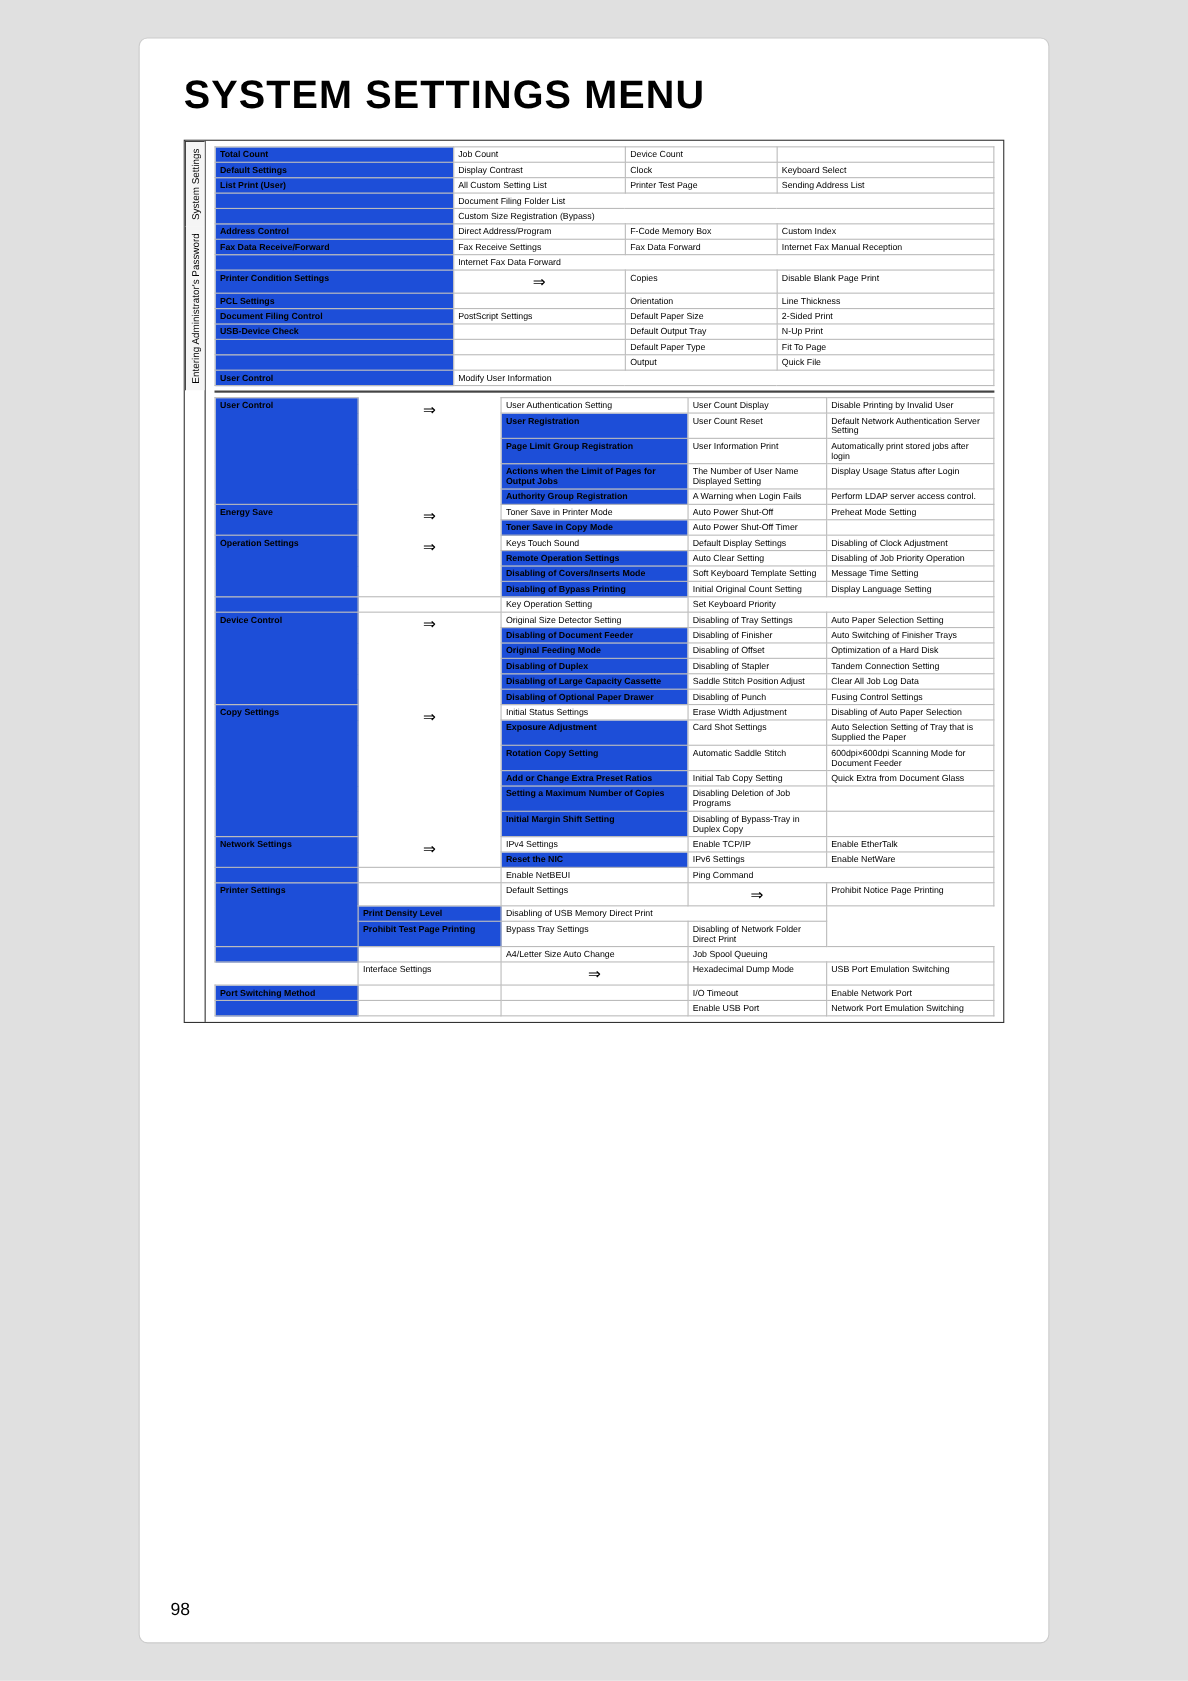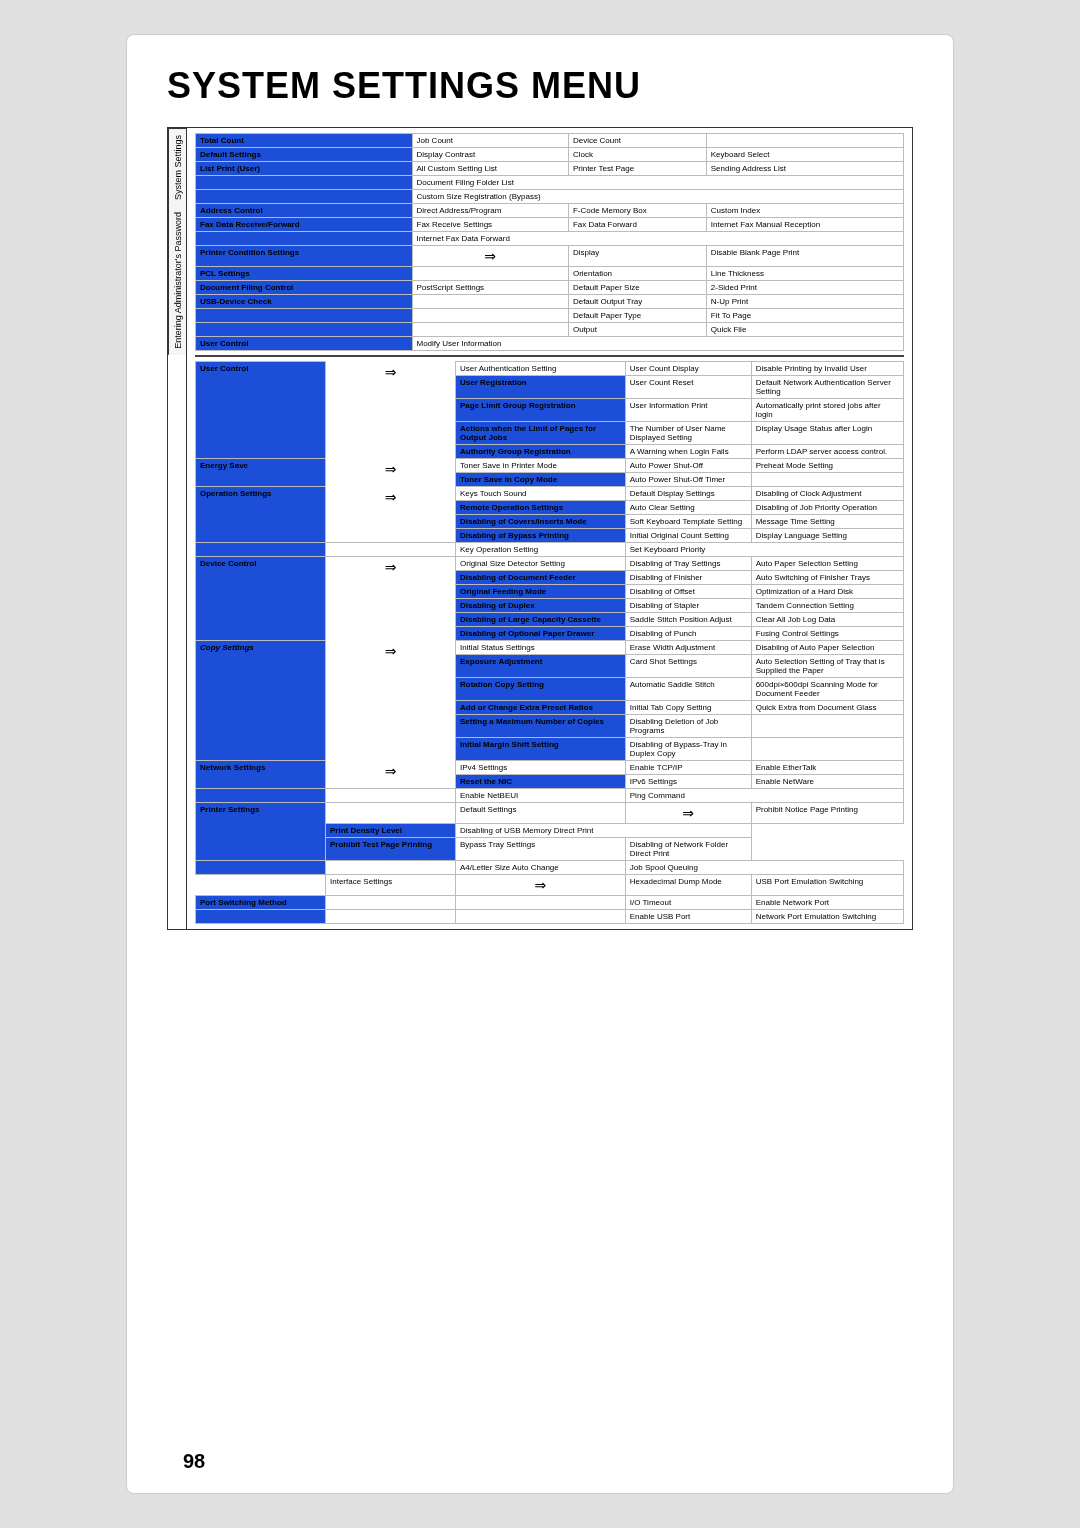--- a/index.html
+++ b/index.html
@@ -18,23 +18,23 @@
       min-height: 1460px;
       margin: 30px auto;
       border-radius: 8px;
       padding: 30px 40px 40px 40px;
       position: relative;
       border: 1px solid #ccc;
     }
     .page-number {
       position: absolute;
       bottom: 20px;
-      left: 56px;
-      font-size: 20px;
-      font-weight: bold;
+      left: 28px;
+      font-size: 16px;
+      font-weight: normal;
     }
     h1 {
       font-size: 36px;
       font-weight: 900;
       margin-bottom: 20px;
       letter-spacing: 1px;
     }
     .main-container {
       display: flex;
       flex-direction: row;
@@ -151,21 +151,21 @@
             <td>Internet Fax Manual Reception</td>
           </tr>
           <tr>
             <td></td>
             <td colspan="3">Internet Fax Data Forward</td>
           </tr>
 
           <tr>
             <td class="bold">Printer Condition Settings</td>
             <td class="arrow-cell">⇒</td>
-            <td>Display</td>
+            <td>Copies</td>
             <td>Disable Blank Page Print</td>
           </tr>
           <tr>
             <td>PCL Settings</td>
             <td></td>
             <td>Orientation</td>
             <td>Line Thickness</td>
           </tr>
           <tr>
             <td class="bold">Document Filing Control</td>
@@ -302,21 +302,21 @@
             <td>Saddle Stitch Position Adjust</td>
             <td>Clear All Job Log Data</td>
           </tr>
           <tr>
             <td>Disabling of Optional Paper Drawer</td>
             <td>Disabling of Punch</td>
             <td>Fusing Control Settings</td>
           </tr>
 
           <tr>
-            <td class="bold" rowspan="6" style="vertical-align:top;font-style:italic;">Copy Settings</td>
+            <td class="bold" rowspan="6" style="vertical-align:top;">Copy Settings</td>
             <td class="arrow-cell" rowspan="6">⇒</td>
             <td>Initial Status Settings</td>
             <td>Erase Width Adjustment</td>
             <td>Disabling of Auto Paper Selection</td>
           </tr>
           <tr>
             <td>Exposure Adjustment</td>
             <td>Card Shot Settings</td>
             <td>Auto Selection Setting of Tray that is Supplied the Paper</td>
           </tr>

